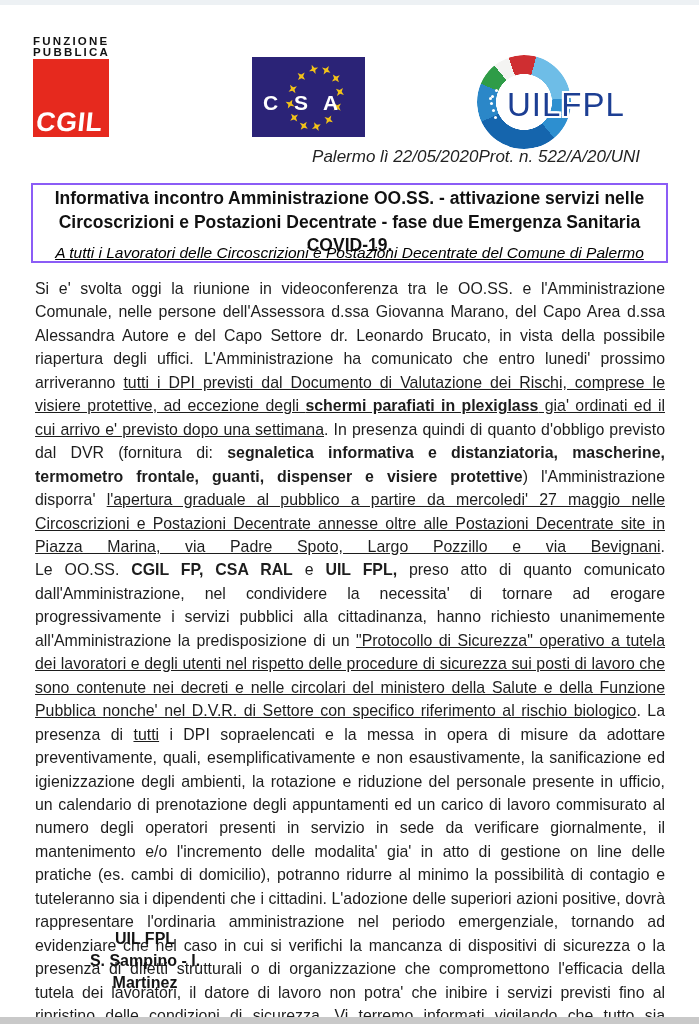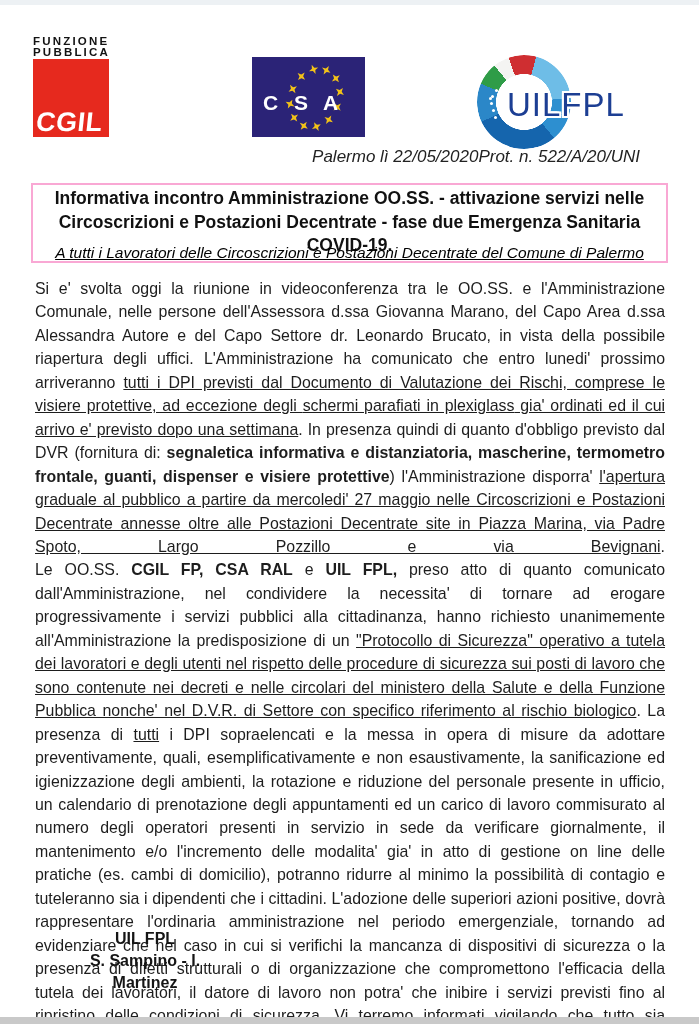--- a/index.html
+++ b/index.html
@@ -45,36 +45,36 @@
     font-size:33px;font-weight:normal;color:#1c3e93;letter-spacing:1px;
     text-shadow:2px 0 0 #fff,-2px 0 0 #fff,0 2px 0 #fff,0 -2px 0 #fff,2px 2px 0 #fff,-2px -2px 0 #fff,2px -2px 0 #fff,-2px 2px 0 #fff;
     margin-left:10px;
   }
 
   
   .date-row{position:absolute;left:35px;top:147px;width:605px;display:flex;justify-content:flex-end;
     font-style:italic;font-size:17px;color:#222;}
 
   
-  .title-box{position:absolute;left:31px;top:183px;width:633px;border:2px solid #f9a8d4;
+  .title-box{position:absolute;left:31px;top:183px;width:633px;border:2px solid #8b5cf6;
     text-align:center;font-weight:bold;font-size:17.5px;line-height:23.5px;color:#111;padding:2px 0 3px 0;}
 
   
   .recipient{position:absolute;left:0;top:244px;width:699px;text-align:center;
     font-style:italic;font-size:15.5px;color:#000000;}
   .recipient span{text-decoration:underline;}
 
   
   .doc-body{position:absolute;left:35px;top:277px;width:630px;
     font-size:15.9px;line-height:23.45px;text-align:justify;color:#1d1d1d;}
   .doc-body p{margin:0;}
   .doc-body p.force-last{text-align-last:justify;}
   .rs-b{font-weight:bold;}
   .rs-u{text-decoration:underline;}
-  .rs-b.rs-u{font-weight:normal;text-decoration:underline;}
+  .rs-b.rs-u{font-weight:bold;text-decoration:underline;}
 
   
   .sigs{position:absolute;left:60px;top:928px;display:flex;font-weight:bold;font-size:16px;color:#151515;}
   .sig-col{text-align:center;line-height:22px;}
   .sig-col:nth-child(1){width:170px;}
   .sig-col:nth-child(2){width:150px;}
   .sig-col:nth-child(3){width:190px;margin-top:20px;}
 </style>
 </head>
 <body>

